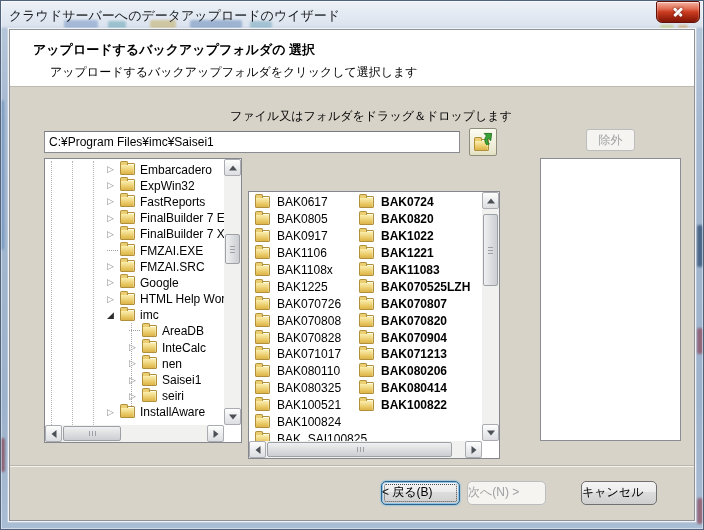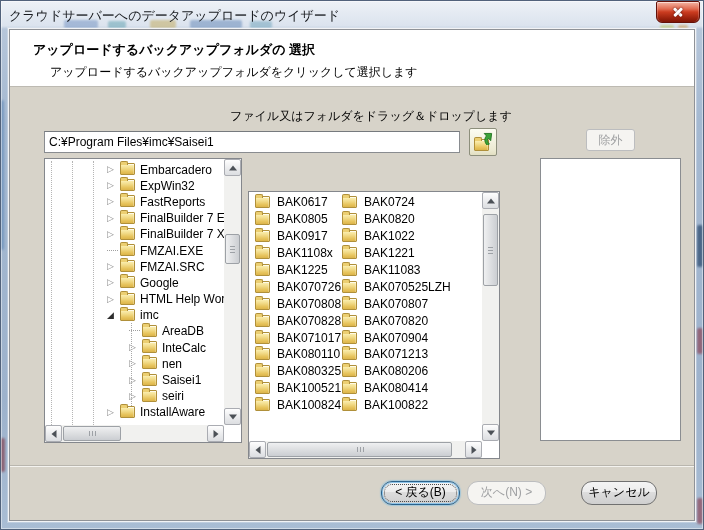--- a/index.html
+++ b/index.html
@@ -95,21 +95,21 @@
   .trow.lv0 { padding-left:62px; }
   .trow.lv1 { padding-left:84px; }
   .twisty { flex:0 0 13px; width:13px; font-size:9px; line-height:10px; color:#8b8b8b; }
   .twisty.expanded { color:#2e2e2e; font-size:9px; }
   .twisty.leaf { height:0; flex:0 0 11px; width:11px; border-bottom:1px dotted #9f9f9f; margin-right:2px; }
   .trow .ficon { margin-right:5px; }
   .tlabel { padding-top:1px; }
 
   .lcol { position:absolute; top:0; }
   #list-col-0 { left:6px; }
-  #list-col-1 { left:93px; }
+  #list-col-1 { left:110px;font-weight:bold; }
   .lrow { display:flex; align-items:center; height:16.9px; white-space:nowrap; }
   .lrow .ficon { margin-right:7px; }
 
   
   .vsb { position:absolute; top:0; right:0; width:17px; bottom:17px; background:#f1f1ef; }
   .hsb { position:absolute; left:0; bottom:0; right:17px; height:17px; background:#f1f1ef; }
   .sb-btn {
     position:absolute; background:linear-gradient(180deg,#fefefe,#e9eaec 60%,#dcdee1);
     border:1px solid #aaacb2; border-radius:2px;
   }
@@ -131,22 +131,22 @@
   .grip-v { position:absolute; left:4px; right:4px; top:50%; height:1px; background:#9da1a6; box-shadow:0 -3px 0 #9da1a6, 0 3px 0 #9da1a6; }
   .grip-h { position:absolute; top:4px; bottom:4px; left:50%; width:1px; background:#9da1a6; box-shadow:-3px 0 0 #9da1a6, 3px 0 0 #9da1a6; }
   .tree-panel .vsb .sb-thumb { top:75px; height:30px; }
   .list-panel .vsb .sb-thumb { top:22px; height:72px; }
   .tree-panel .hsb .sb-thumb { left:18px; width:58px; }
   .list-panel .hsb .sb-thumb { left:18px; width:185px; }
 
   .sep { position:absolute; left:0; right:0; top:435px; height:2px; border-top:1px solid #b9b6ae; border-bottom:1px solid #f4f3ef; }
 
   .btn {
-    position:absolute; top:451px; height:24px; border-radius:11px;
-    text-align:center; line-height:21px; font-size:12px; color:#000;
+    position:absolute; top:451px; height:24px; border-radius:5px;
+    text-align:left; line-height:21px; font-size:12px; color:#000;
     background:linear-gradient(180deg,#f4f4f4,#ececec 45%,#dddddd 46%,#cfcfcf);
     border:1px solid #707070;
   }
   .btn-back {
     left:371px; width:79px;
     border:1px solid #2c628b;
     box-shadow:inset 0 0 0 1px #8ec4e8, 0 0 1px 1px rgba(120,190,230,.55);
     outline:1px dotted #4b4b4b; outline-offset:-4px;
   }
   .btn-next { left:457px; width:79px; background:#f5f4f1; border:1px solid #bcbdbf; color:#9fa0a2; }
@@ -318,20 +318,24 @@
             <div class="lrow">
               <span class="ficon"></span>
               <span>BAK0805</span>
             </div>
             <div class="lrow">
               <span class="ficon"></span>
               <span>BAK0917</span>
             </div>
             <div class="lrow">
               <span class="ficon"></span>
+              <span>BAK1106</span>
+            </div>
+            <div class="lrow">
+              <span class="ficon"></span>
               <span>BAK1108x</span>
             </div>
             <div class="lrow">
               <span class="ficon"></span>
               <span>BAK1225</span>
             </div>
             <div class="lrow">
               <span class="ficon"></span>
               <span>BAK070726</span>
             </div>
@@ -355,20 +359,24 @@
               <span class="ficon"></span>
               <span>BAK080325</span>
             </div>
             <div class="lrow">
               <span class="ficon"></span>
               <span>BAK100521</span>
             </div>
             <div class="lrow">
               <span class="ficon"></span>
               <span>BAK100824</span>
+            </div>
+            <div class="lrow">
+              <span class="ficon"></span>
+              <span>BAK_SAI100825</span>
             </div>
           </div>
         <div class="lcol" id="list-col-1">
             <div class="lrow">
               <span class="ficon"></span>
               <span>BAK0724</span>
             </div>
             <div class="lrow">
               <span class="ficon"></span>
               <span>BAK0820</span>

